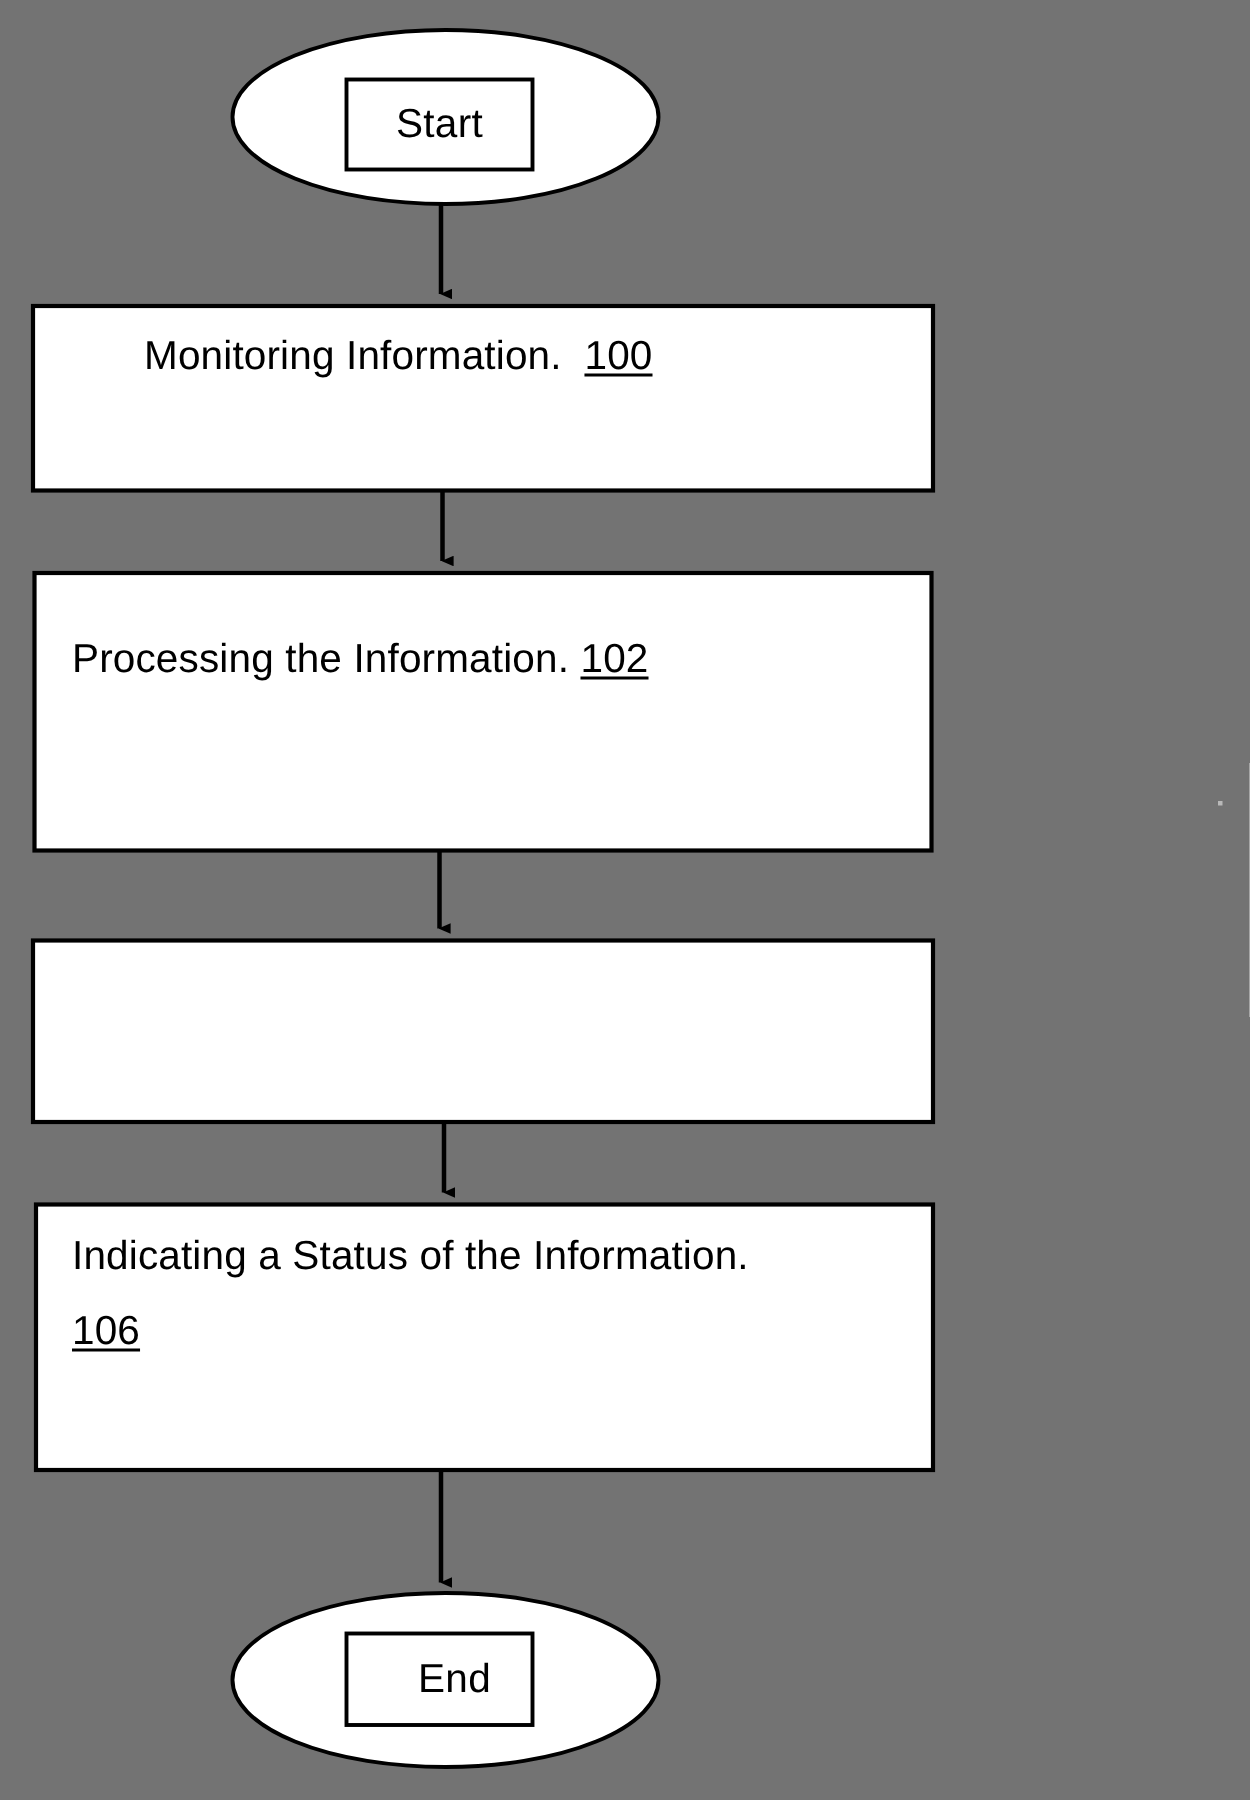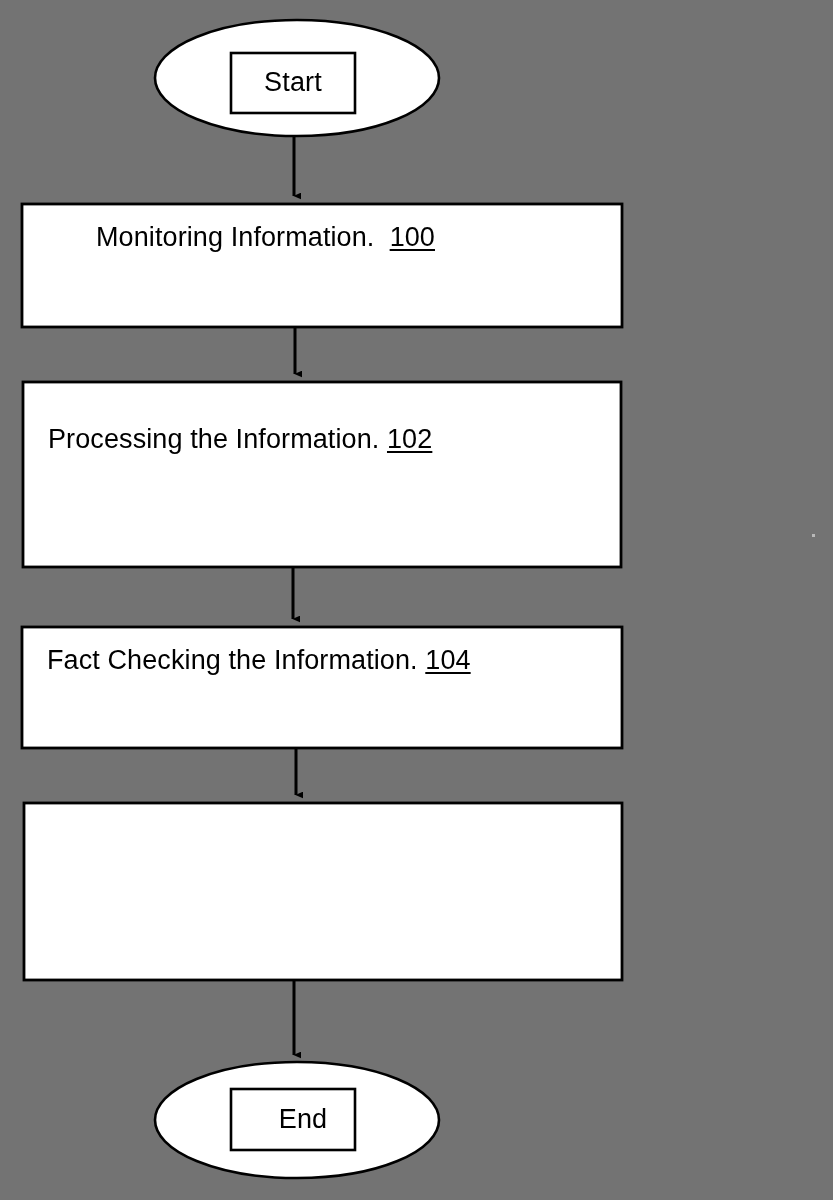--- a/index.html
+++ b/index.html
@@ -95,20 +95,20 @@
     <ellipse cx="297" cy="1120" rx="142" ry="58" fill="#ffffff" stroke="#000000" stroke-width="2.6"></ellipse>
     <rect x="231" y="1089" width="124" height="61" fill="#ffffff" stroke="#000000" stroke-width="2.6"></rect>
   </svg>
 
   <div class="node-text terminal-label" style="left:231px; top:67px;">Start</div>
 
   <div class="node-text process-label" style="left:56px; top:212px;margin-left:40px;"><span>Monitoring Information.</span><span>&nbsp;&nbsp;</span><span class="ref-num">100</span></div>
 
   <div class="node-text process-label" style="left:48px; top:414px;"><span>Processing the Information.</span><span>&nbsp;</span><span class="ref-num">102</span></div>
 
-  <div class="node-text process-label" style="left:47px; top:635px;"><span>Fact Checking the Information.</span><span>&nbsp;</span><span class="ref-num">104</span></div>
 
+  <div class="node-text process-label" style="left:48px; top:812px; width:560px;"><span>Indicating a Status of the Information.</span><br><span class="ref-num">106</span></div>
 
   <div class="node-text terminal-label" style="left:241px; top:1104px;">End</div>
 
   <div class="speck" style="left:812px; top:534px;"></div>
 
 </div>
 
 </body></html>

